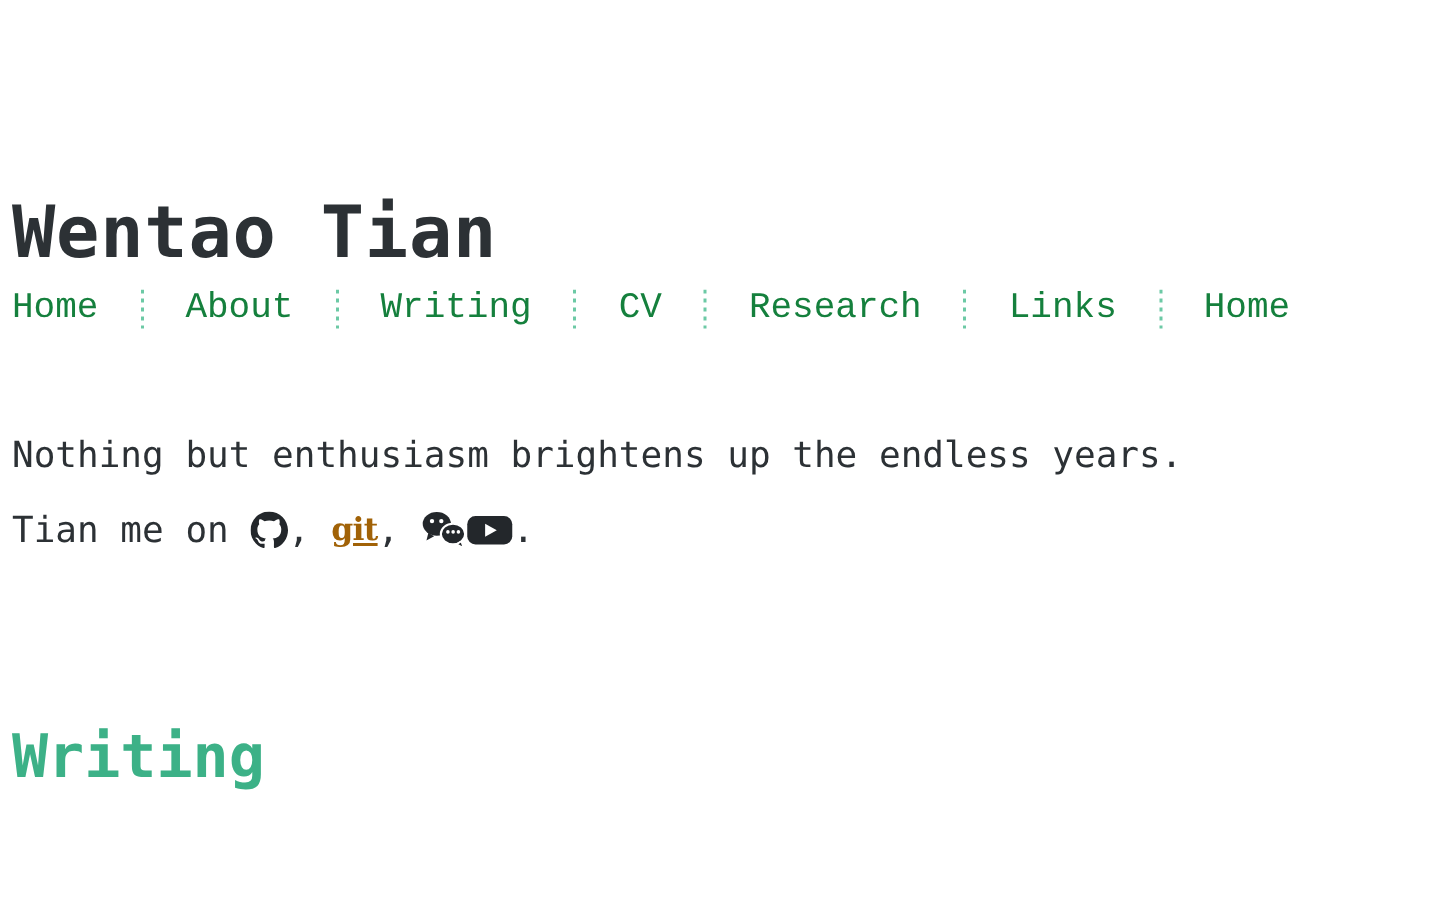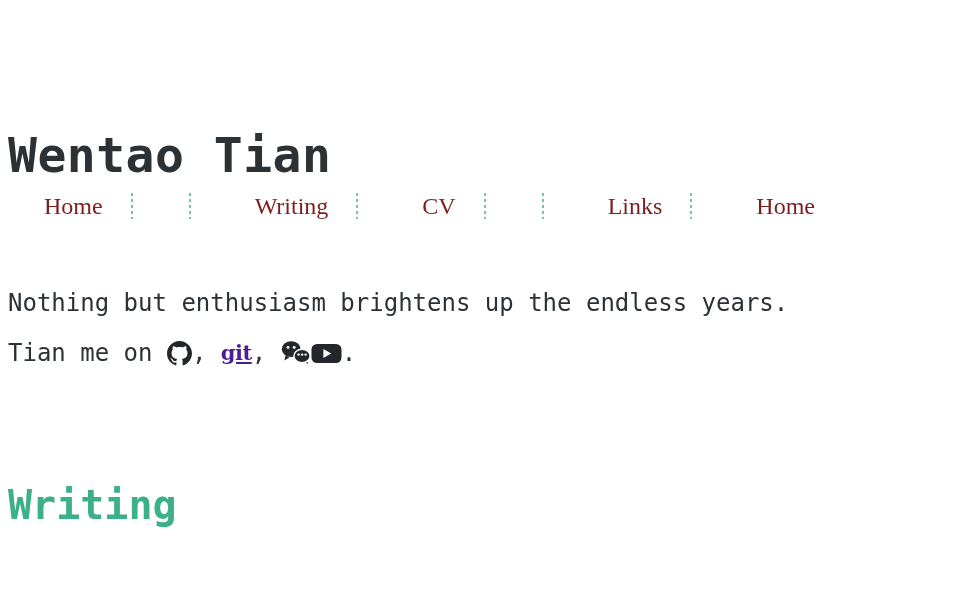--- a/index.html
+++ b/index.html
@@ -38,27 +38,26 @@
   }
 
   
   .nav {
     margin-top:8px;
     display:flex;
     align-items:center;
     white-space:nowrap;
   }
   .nav-link {
-    font-family:Liberation Serif, serif;
+    font-family:Liberation Mono, monospace;
     font-size:24px;
     line-height:32px;
-    color:#7f1d1d;
+    color:#15803d;
     text-decoration:none;
     cursor:pointer;
-    margin-left:36px;
   }
   .nav-sep {
     width:2px;
     height:26px;
     margin:0 28px;
     flex:0 0 auto;
     background-image:linear-gradient(
       to bottom,
       #5cc39b 0px, #5cc39b 3px,
       transparent 3px, transparent 6px);
@@ -91,21 +90,21 @@
     cursor:pointer;
     vertical-align:middle;
   }
   .icon-link svg { display:block; }
 
   .git-mark {
     font-family:"DejaVu Serif","Liberation Serif",serif;
     font-size:21px;
     font-weight:700;
     line-height:1;
-    color:#4c1d95;
+    color:#a16207;
     letter-spacing:-0.5px;
     cursor:pointer;
     position:relative;
     top:-1px;
   }
 
   
   .section-heading {
     margin-top:103px;
     font-family:"DejaVu Sans Mono","Liberation Mono",monospace;
@@ -121,28 +120,30 @@
 
 <div class="page">
 
   <h1 class="site-title">Wentao Tian</h1>
 
   <nav class="nav">
 
     <a class="nav-link" href="#">Home</a>
     <span class="nav-sep"></span>
 
+    <a class="nav-link" href="#">About</a>
     <span class="nav-sep"></span>
 
     <a class="nav-link" href="#">Writing</a>
     <span class="nav-sep"></span>
 
     <a class="nav-link" href="#">CV</a>
     <span class="nav-sep"></span>
 
+    <a class="nav-link" href="#">Research</a>
     <span class="nav-sep"></span>
 
     <a class="nav-link" href="#">Links</a>
     <span class="nav-sep"></span>
 
     <a class="nav-link" href="#">Home</a>
   </nav>
 
   <div class="intro">
 

